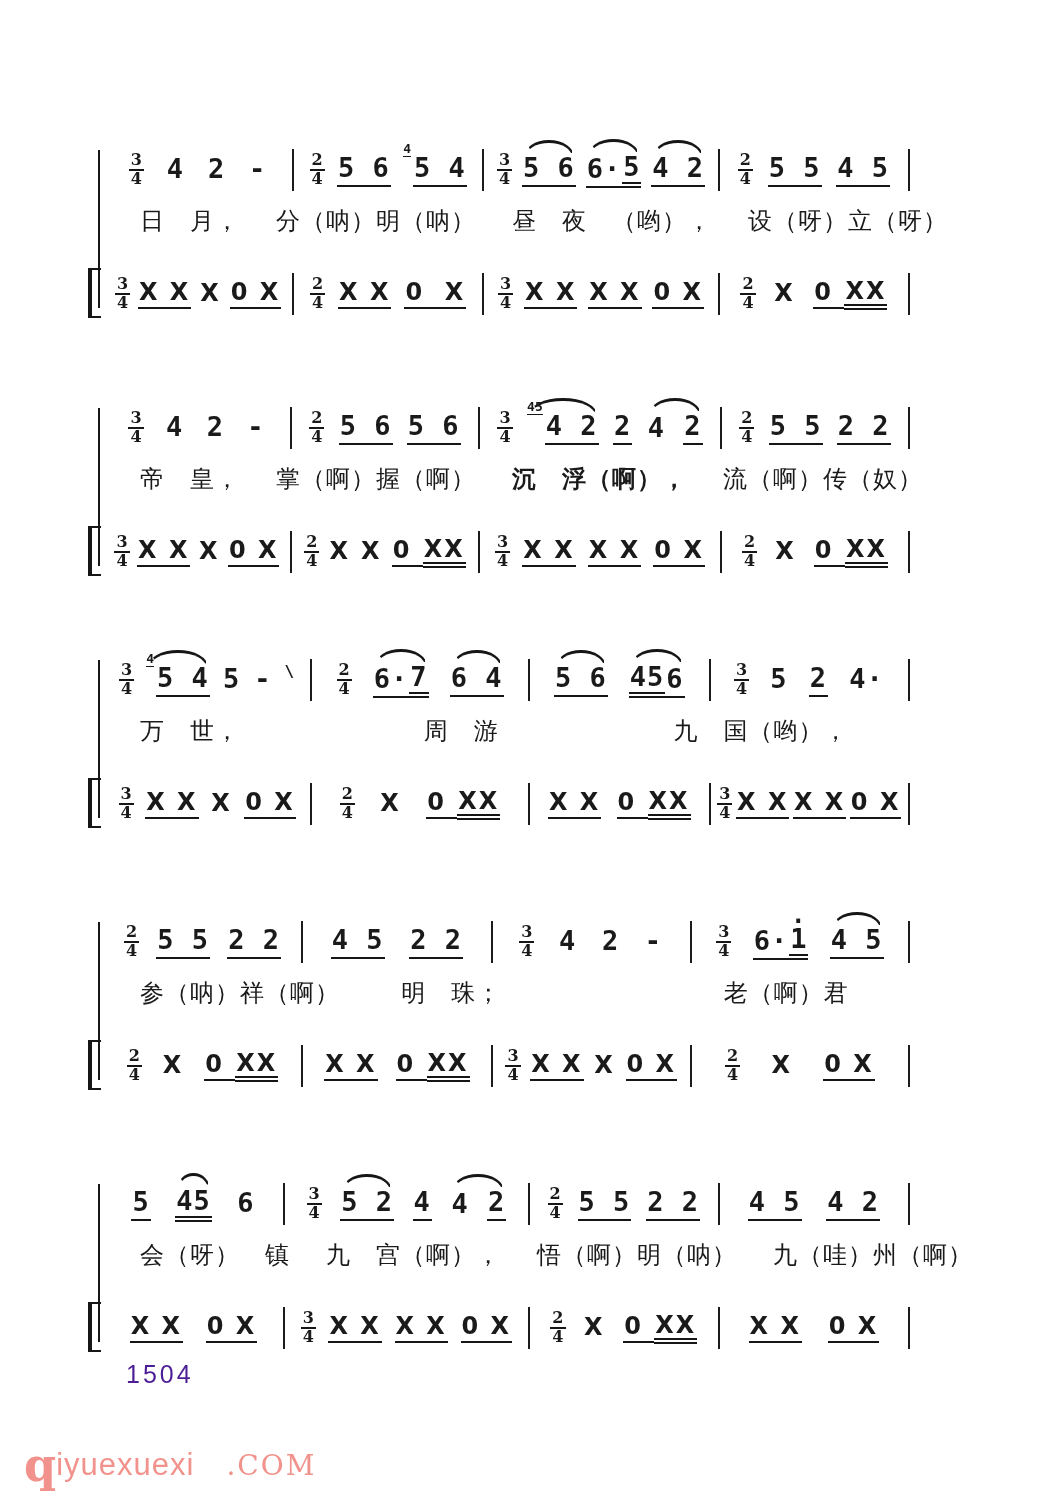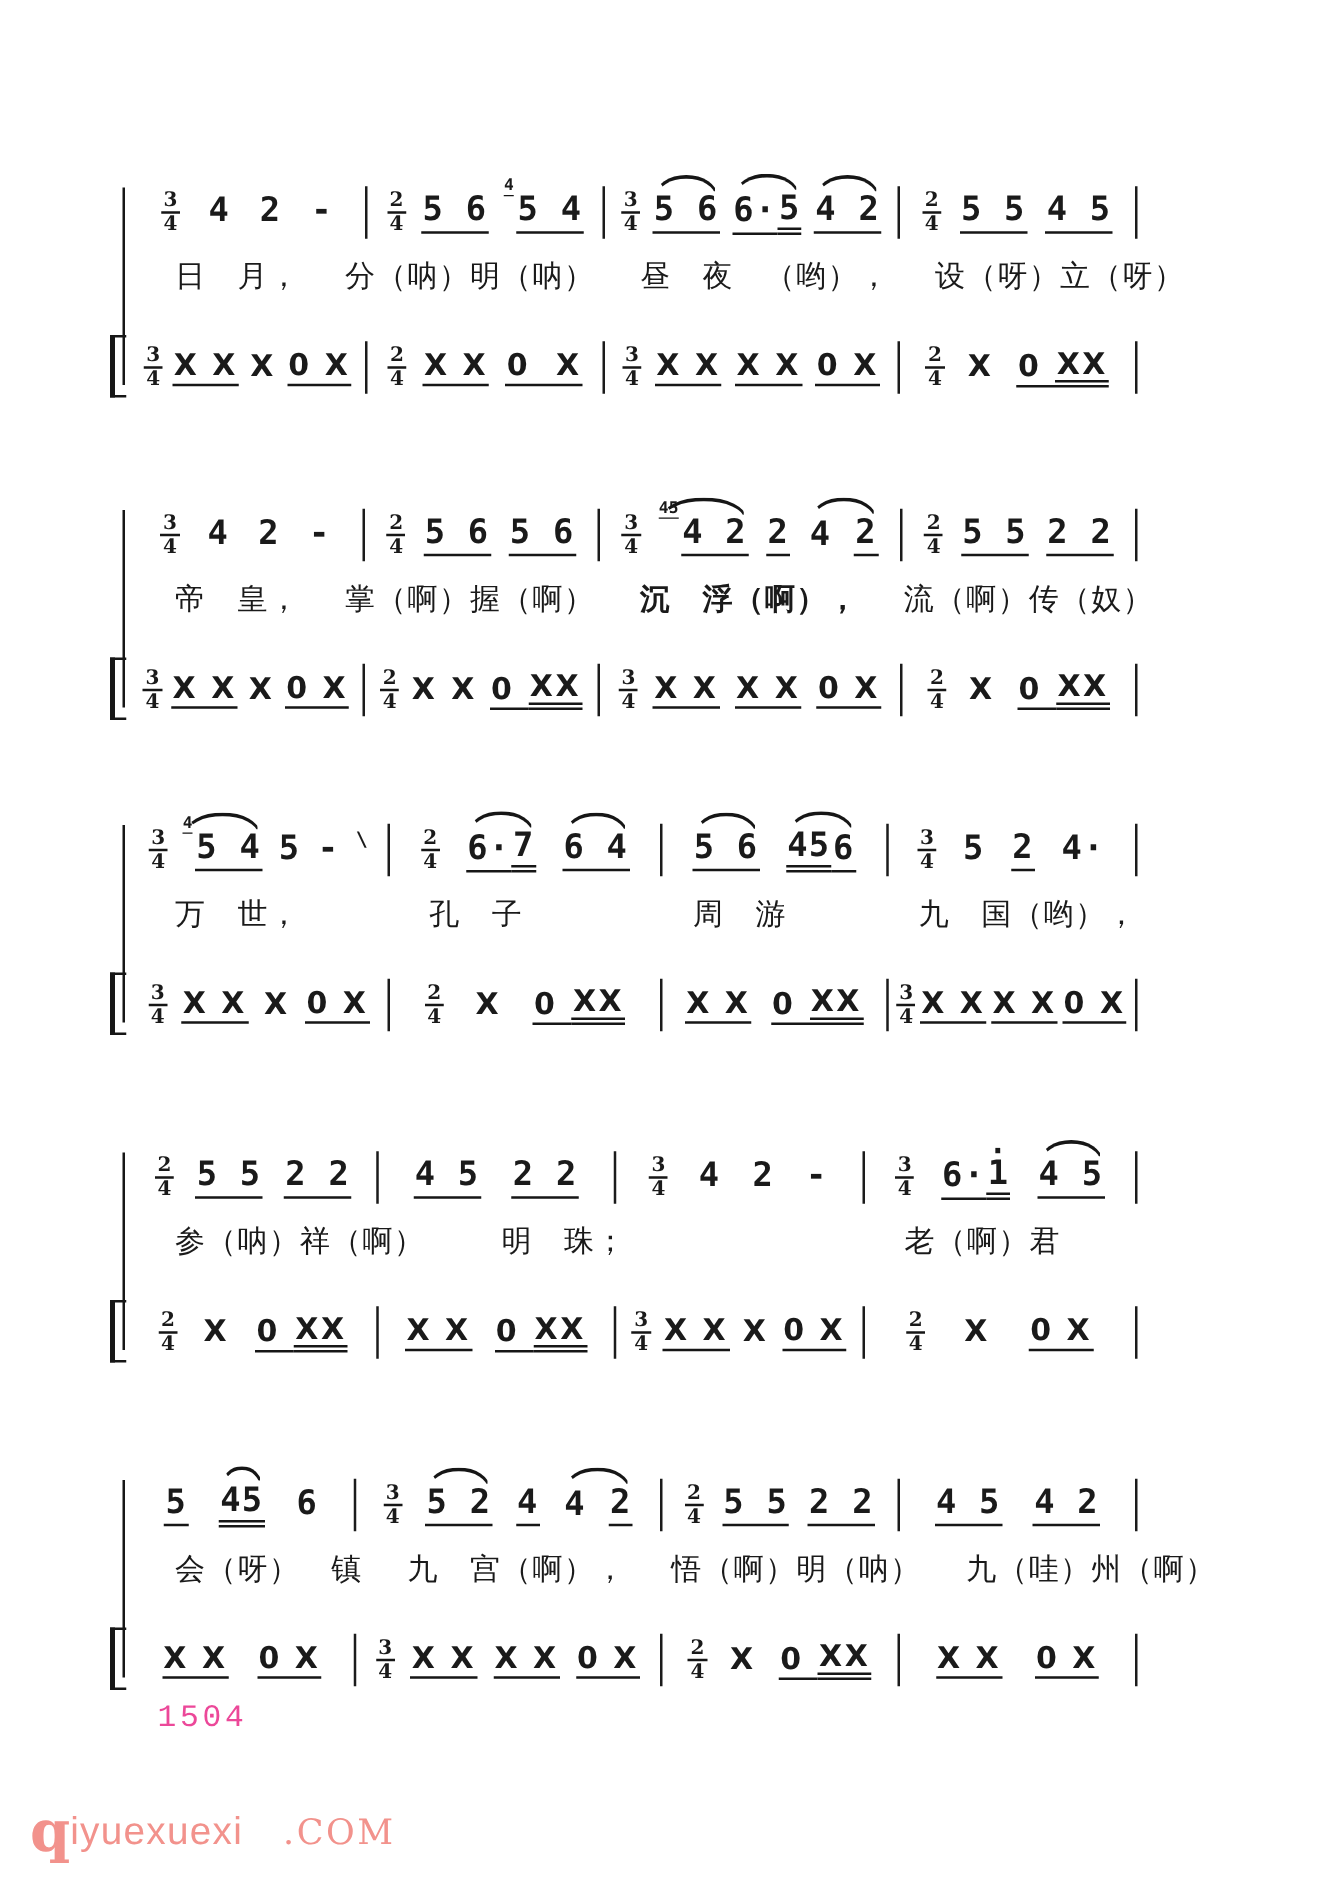--- a/index.html
+++ b/index.html
@@ -16,37 +16,37 @@
   .row-melody{top:0;}
   .row-lyrics{top:58px;height:46px;}
   .row-perc{top:124px;}
   .measure{flex:1;display:flex;align-items:center;justify-content:space-evenly;height:100%;padding:0 3px;}
   .bar{flex:0 0 2px;width:2px;height:42px;background:#1b1b1b;}
   .ts{display:inline-flex;flex-direction:column;align-items:center;
     font-family:"DejaVu Serif",serif;font-weight:bold;font-size:16px;line-height:1.05;}
   .ts .den{border-top:2px solid #161616;padding:0 2px;}
   .group{position:relative;display:inline-flex;align-items:flex-end;
     font-family:"DejaVu Sans Mono",monospace;font-weight:bold;font-size:27px;line-height:1.1;letter-spacing:1px;}
-  .row-perc .group{font-family:"DejaVu Sans",sans-serif;font-size:24px;letter-spacing:2px;}
+  .row-perc .group{font-family:"DejaVu Sans",sans-serif;font-size:24px;letter-spacing:2px;align-items:center;}
   .part{display:inline-block;padding:0 1px 2px 1px;white-space:pre;}
   .u1{border-bottom:2px solid #161616;}
   .u2{border-bottom:6px double #161616;padding-bottom:0;}
   .slur::before{content:'';position:absolute;left:2px;right:2px;top:-13px;height:12px;
     border:2px solid transparent;border-top:3px solid #161616;
     border-radius:50% 50% 0 0 / 100% 100% 0 0;}
   .grace{position:relative;top:-11px;font-size:13px;letter-spacing:0;
     border-bottom:1.5px solid #161616;margin-right:2px;align-self:flex-start;}
   .hi{position:relative;}
   .hi::before{content:'\00B7';position:absolute;top:-15px;left:50%;transform:translateX(-50%);
     font-size:24px;line-height:1;}
   .sm{font-size:16px;transform:translateY(-8px);padding:0;}
   .lyric-cell{flex:1;padding-left:36px;font-size:24px;letter-spacing:1px;white-space:nowrap;
     font-family:"DejaVu Sans",sans-serif;}
-  .page-number{position:absolute;left:126px;top:1360px;font-family:Liberation Mono, monospace;
-    font-size:25px;letter-spacing:3px;color:#ec4899;}
+  .page-number{position:absolute;left:126px;top:1360px;font-family:Liberation Sans, sans-serif;
+    font-size:25px;letter-spacing:3px;color:#4c1d95;}
   .watermark{position:absolute;left:24px;top:1442px;color:#f2928c;white-space:nowrap;}
   .wm-q{font-family:"DejaVu Serif",serif;font-weight:bold;font-size:46px;line-height:1;vertical-align:-6px;}
   .wm-rest{font-family:Liberation Sans, sans-serif;font-size:31px;letter-spacing:1px;}
   .wm-tld{font-family:"DejaVu Serif",serif;font-size:28px;letter-spacing:2px;margin-left:32px;}
 </style>
 </head>
 <body>
 
 <div id="score">
     <div class="system" style="top: 140px;">
@@ -379,21 +379,20 @@
             <span class="part u1">2</span>
           </span>
           <span class="group">
             <span class="part u0">4·</span>
           </span>
         </div>
         <span class="bar"></span>
       </div>
       <div class="noterow row-lyrics">
         <div class="lyric-cell" style="flex: 1.1 1 0%;">万　世，</div>
-        <div class="lyric-cell" style="flex: 1.15 1 0%;">孔　子</div>
         <div class="lyric-cell" style="flex: 0.95 1 0%;">周　游</div>
         <div class="lyric-cell" style="flex: 1.05 1 0%;">九　国（哟），</div>
       </div>
       <div class="noterow row-perc">
         <div class="measure" style="flex: 1.1 1 0%;">
           <span class="ts">
             <span class="num">3</span>
             <span class="den">4</span>
           </span>
           <span class="group">

